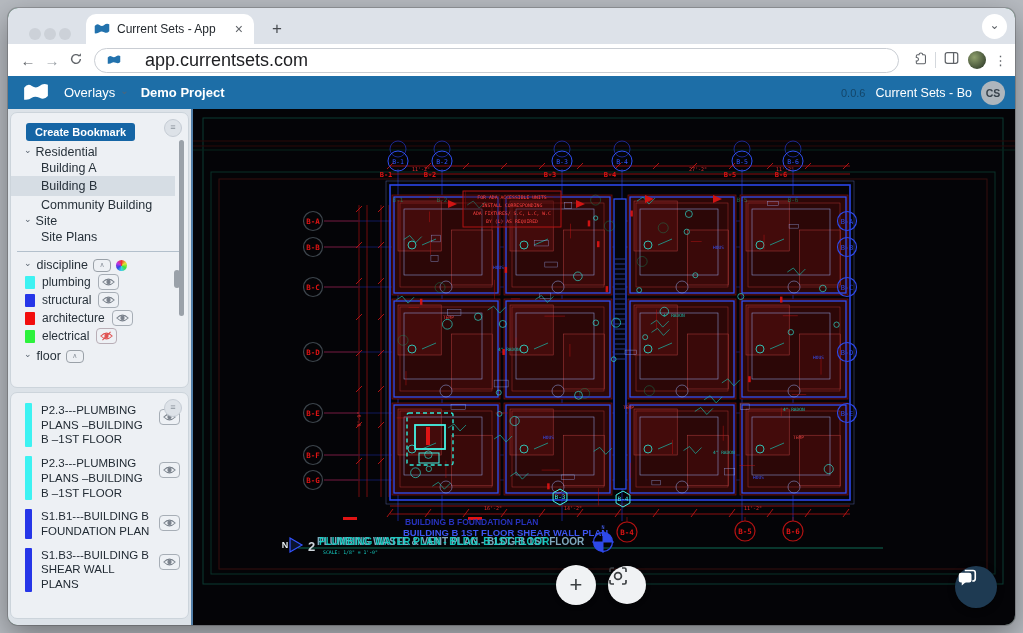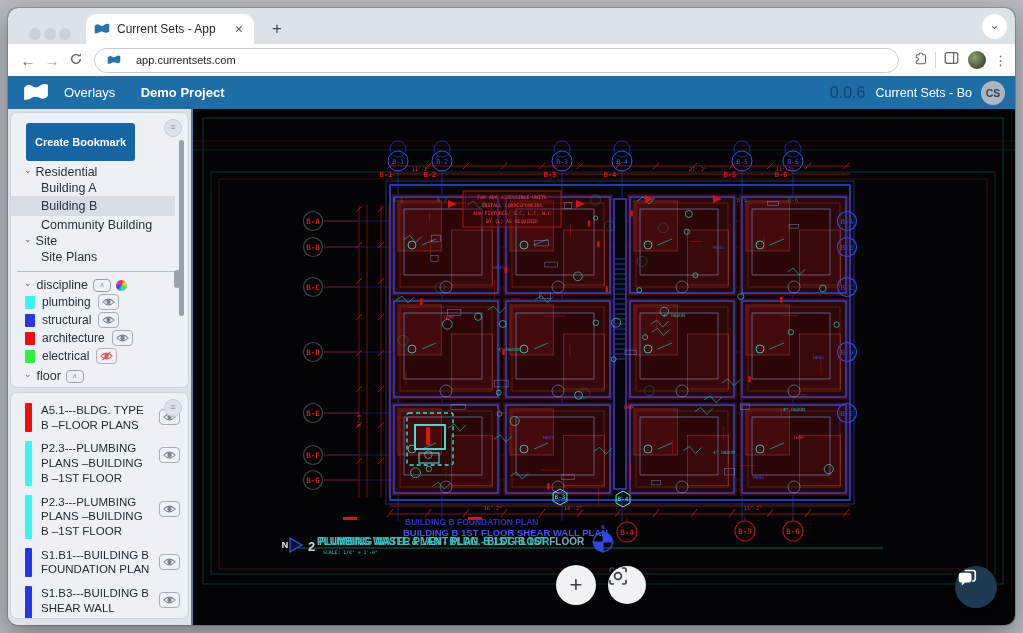--- a/index.html
+++ b/index.html
@@ -17,49 +17,49 @@
   .newtab{position:absolute;left:256px;top:8px;font-size:17px;color:#474b50;width:26px;height:26px;
           text-align:center;line-height:26px;}
   .tabchev{position:absolute;right:8px;top:6px;width:25px;height:25px;border-radius:50%;background:#fff;
            color:#5f6368;font-size:12px;text-align:center;line-height:22px;}
   
   .toolbar{position:relative;height:32px;background:#fff;display:flex;align-items:center;}
   .navbtn{font-size:15px;color:#5f6368;width:24px;text-align:center;}
   .navbtn.fwd{color:#9aa0a6;}
   .urlbar{height:25px;border:1px solid #c9cdd3;border-radius:14px;flex:1;margin:0 10px 0 6px;
           display:flex;align-items:center;padding:0 12px;box-sizing:border-box;}
-  .urlbar .url{font-size:11px;color:#202124;margin-left:15px;text-align:right;}
+  .urlbar .url{font-size:18px;color:#202124;margin-left:24px;text-align:right;}
   .tbicon{width:22px;text-align:center;color:#5f6368;}
   .sep{width:1px;height:16px;background:#d4d8dd;margin:0 4px;}
   .bavatar{width:18px;height:18px;border-radius:50%;margin:0 6px;
            background:radial-gradient(circle at 35% 35%,#8fa06d,#3d4a33 75%);}
   .kebab{font-size:13px;color:#5f6368;margin:0 8px 0 2px;}
   
   .appheader{height:33px;background:#1d6ea7;display:flex;align-items:center;color:#fff;}
   .appheader .logo{margin:0 14px 0 14px;display:flex;}
   .nav-overlays{font-size:13px;display:flex;align-items:center;gap:5px;}
   .nav-overlays .chev{font-size:10px;opacity:.9;transform:translateY(-2px);}
   .projname{font-size:13px;font-weight:bold;margin-left:12px;}
   .hdr-right{margin-left:auto;display:flex;align-items:center;}
-  .version{font-size:16px;color:rgba(0,0,0,.38);margin-right:10px;}
+  .version{font-size:11px;color:rgba(0,0,0,.38);margin-right:10px;}
   .account{font-size:12.5px;margin-right:9px;}
   .cs-avatar{width:24px;height:24px;border-radius:50%;background:#aeb6bd;color:#37424c;
              font-size:10.5px;font-weight:bold;display:flex;align-items:center;justify-content:center;margin-right:10px;}
   
   .content{position:relative;height:552px;display:flex;background:#dce2e8;}
   .sidebar{position:relative;width:185px;background:#dce2e8;border-right:2px solid #527fa9;box-sizing:border-box;flex:none;}
   .panel{position:absolute;left:2px;width:179px;background:#edf0f4;border-radius:7px;
          border:1px solid #ccd4db;box-sizing:border-box;overflow:hidden;}
   .panel-top{top:3px;height:276px;}
   .panel-bottom{top:283px;height:227px;}
   .pcircle{position:absolute;right:6px;top:6px;width:16px;height:16px;border-radius:50%;
            background:#dde2e8;border:1px solid #c5ccd4;color:#8a919a;font-size:9px;line-height:14px;
            text-align:center;z-index:3;}
   .cb-btn{margin:10px 0 3px 15px;background:#1565a5;color:#fff;border:none;border-radius:3px;
-          font-size:11px;font-weight:bold;padding:13px 9px;font-family:inherit;}
+          font-size:11px;font-weight:bold;padding:3px 9px;font-family:inherit;}
   .trow{display:flex;align-items:center;font-size:12.5px;color:#27313a;}
   .trow.group{height:15px;padding-left:13px;gap:4px;}
   .trow.item{height:17px;padding-left:30px;}
   .trow.item.selected{height:20px;background:#d6dde4;margin-right:13px;}
   .chev{font-size:9px;color:#5a6470;transform:translateY(-2px);}
   .divid{height:1px;background:#b3c0cc;margin:6px 6px 5px 6px;}
   .drow{display:flex;align-items:center;height:18px;padding-left:14px;gap:7px;font-size:12px;color:#27313a;}
   .swatch{width:10px;height:13px;border-radius:1px;flex:none;}
   .eye{width:19px;height:14px;border:1px solid #a7aeb6;border-radius:4px;display:flex;align-items:center;
        justify-content:center;color:#7a828c;background:#eef1f5;flex:none;}
@@ -247,31 +247,20 @@
           <span class="ovicon">∧</span>
         </div>
 
         <span class="thumb" style="right:4px;top:27px;width:5px;height:176px;"></span>
         <span class="thumb" style="right:8px;top:157px;width:6px;height:18px;"></span>
       </div>
 
       <div class="panel panel-bottom">
         <span class="pcircle">≡</span>
         <div class="sheetlist">
-          <div class="srow">
-            <span class="sbar" style="background: rgb(242, 13, 13);"></span>
-            <span class="slabel">A5.1---BLDG. TYPE B –FLOOR PLANS</span>
-            <span class="eye">
-              <svg width="13" height="10" viewBox="0 0 16 12">
-                  <path d="M1 6 Q8 -1 15 6 Q8 13 1 6 Z"></path>
-                  <circle class="pupil" cx="8" cy="6" r="2"></circle>
-                  <line class="slash" x1="3" y1="11" x2="13" y2="1"></line>
-                </svg>
-            </span>
-          </div>
           <div class="srow">
             <span class="sbar" style="background: rgb(61, 242, 242);"></span>
             <span class="slabel">P2.3---PLUMBING PLANS –BUILDING B –1ST FLOOR</span>
             <span class="eye">
               <svg width="13" height="10" viewBox="0 0 16 12">
                   <path d="M1 6 Q8 -1 15 6 Q8 13 1 6 Z"></path>
                   <circle class="pupil" cx="8" cy="6" r="2"></circle>
                   <line class="slash" x1="3" y1="11" x2="13" y2="1"></line>
                 </svg>
             </span>

